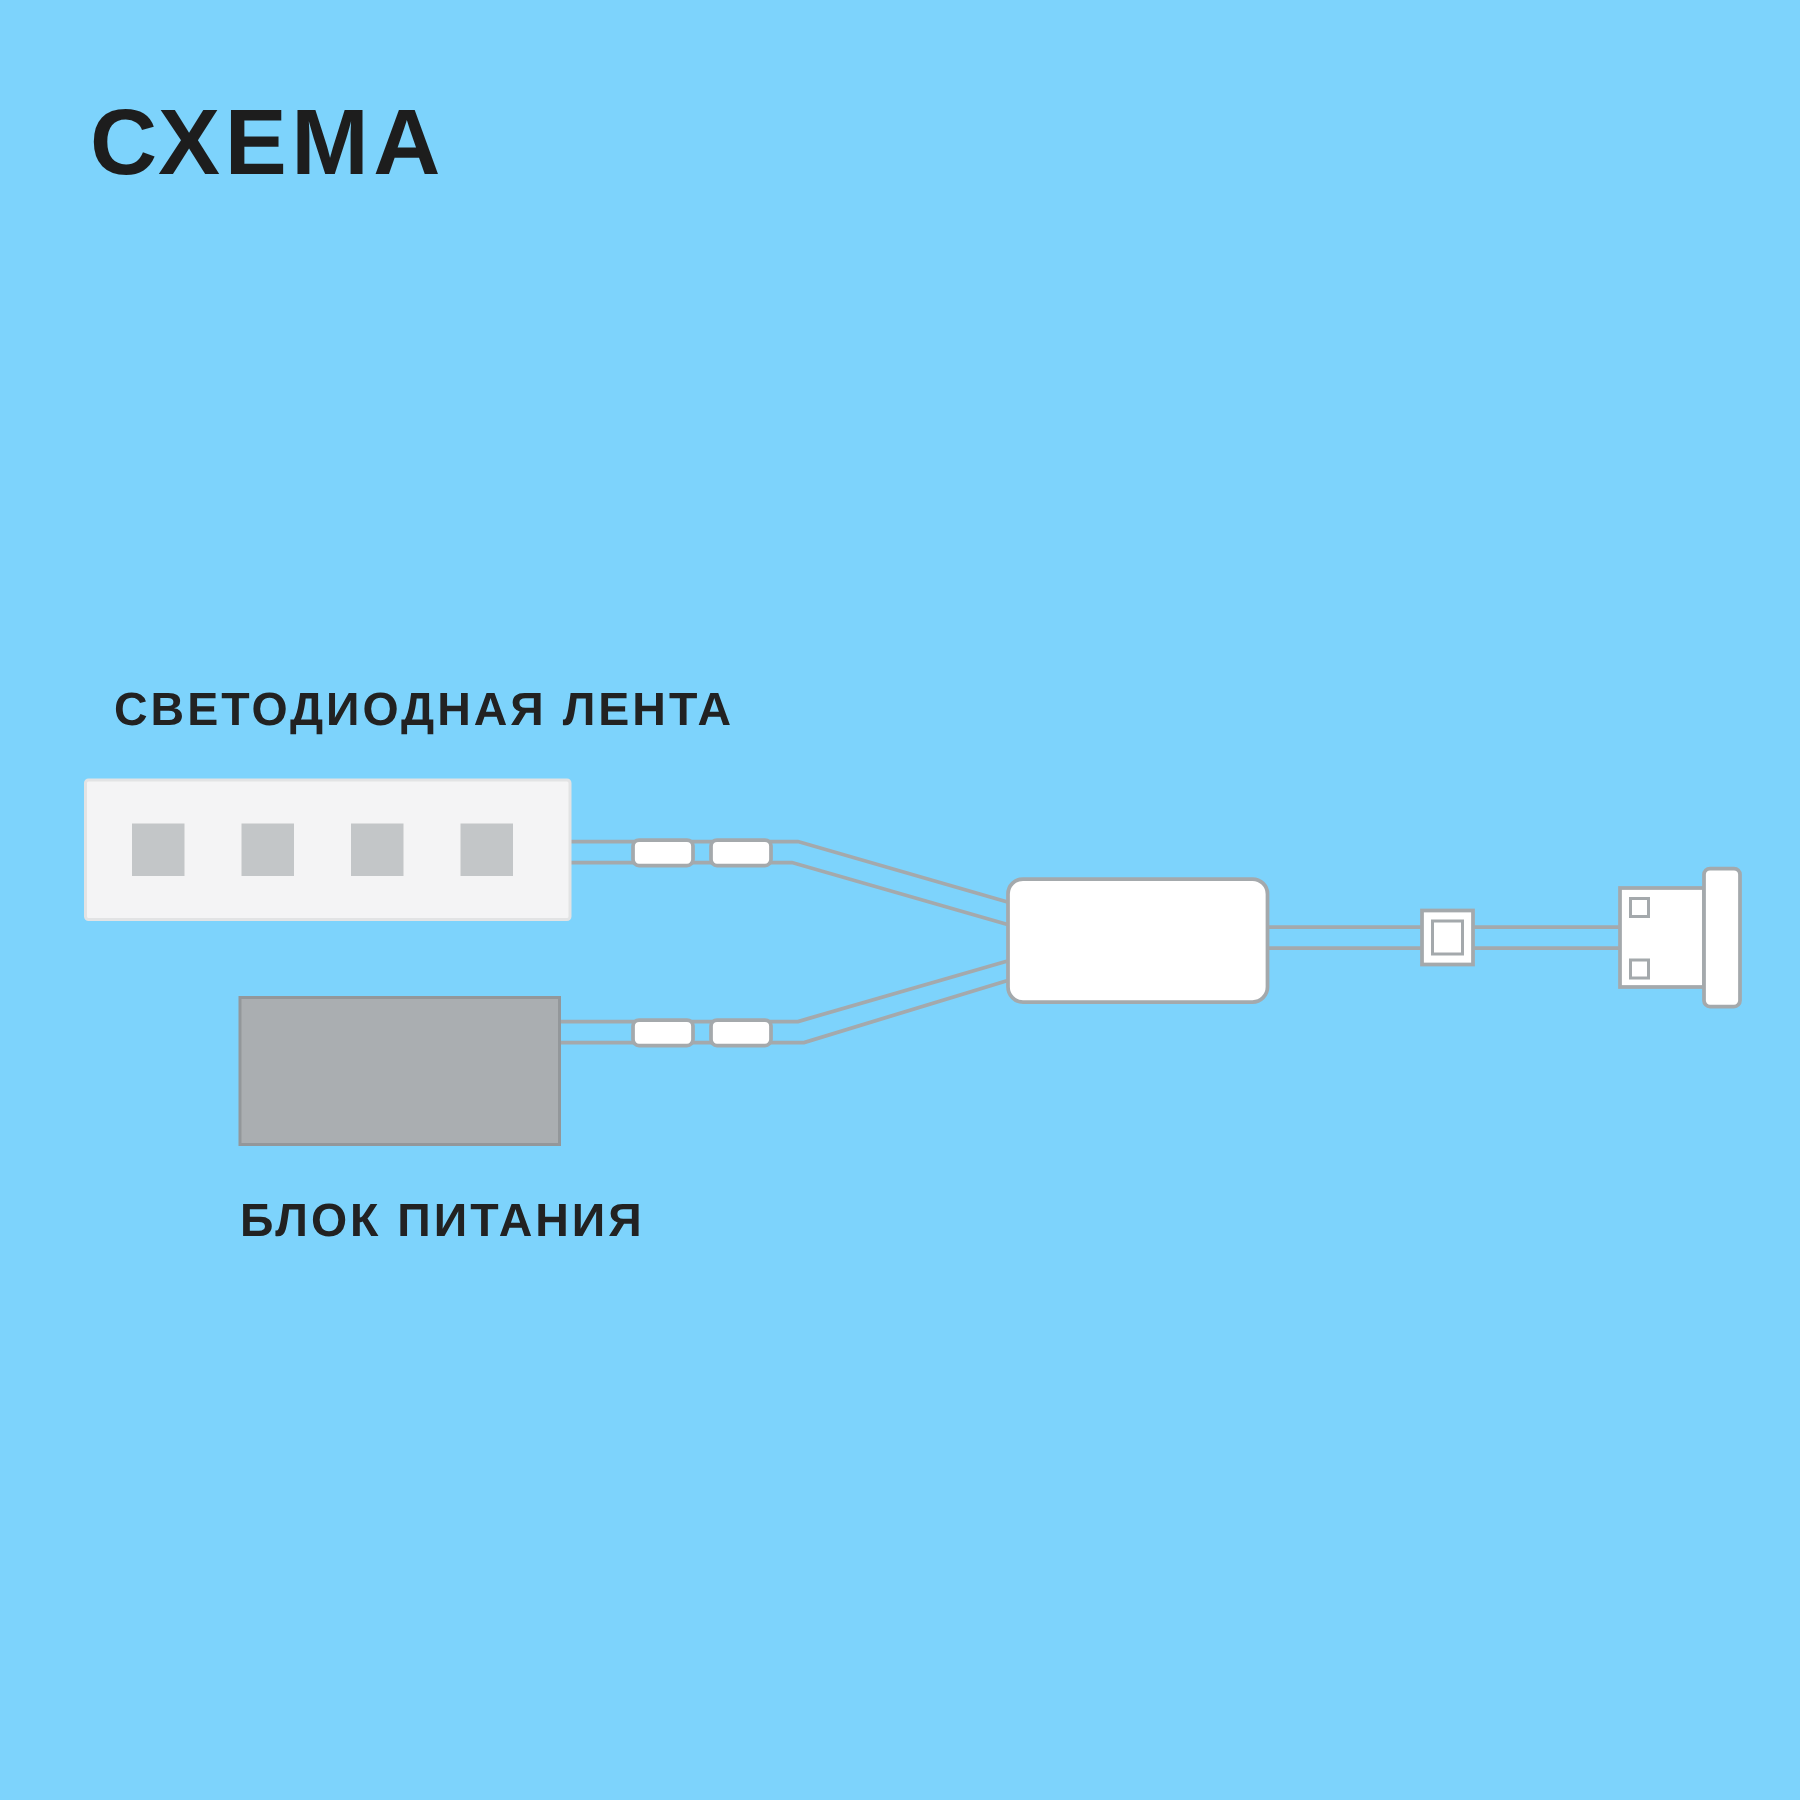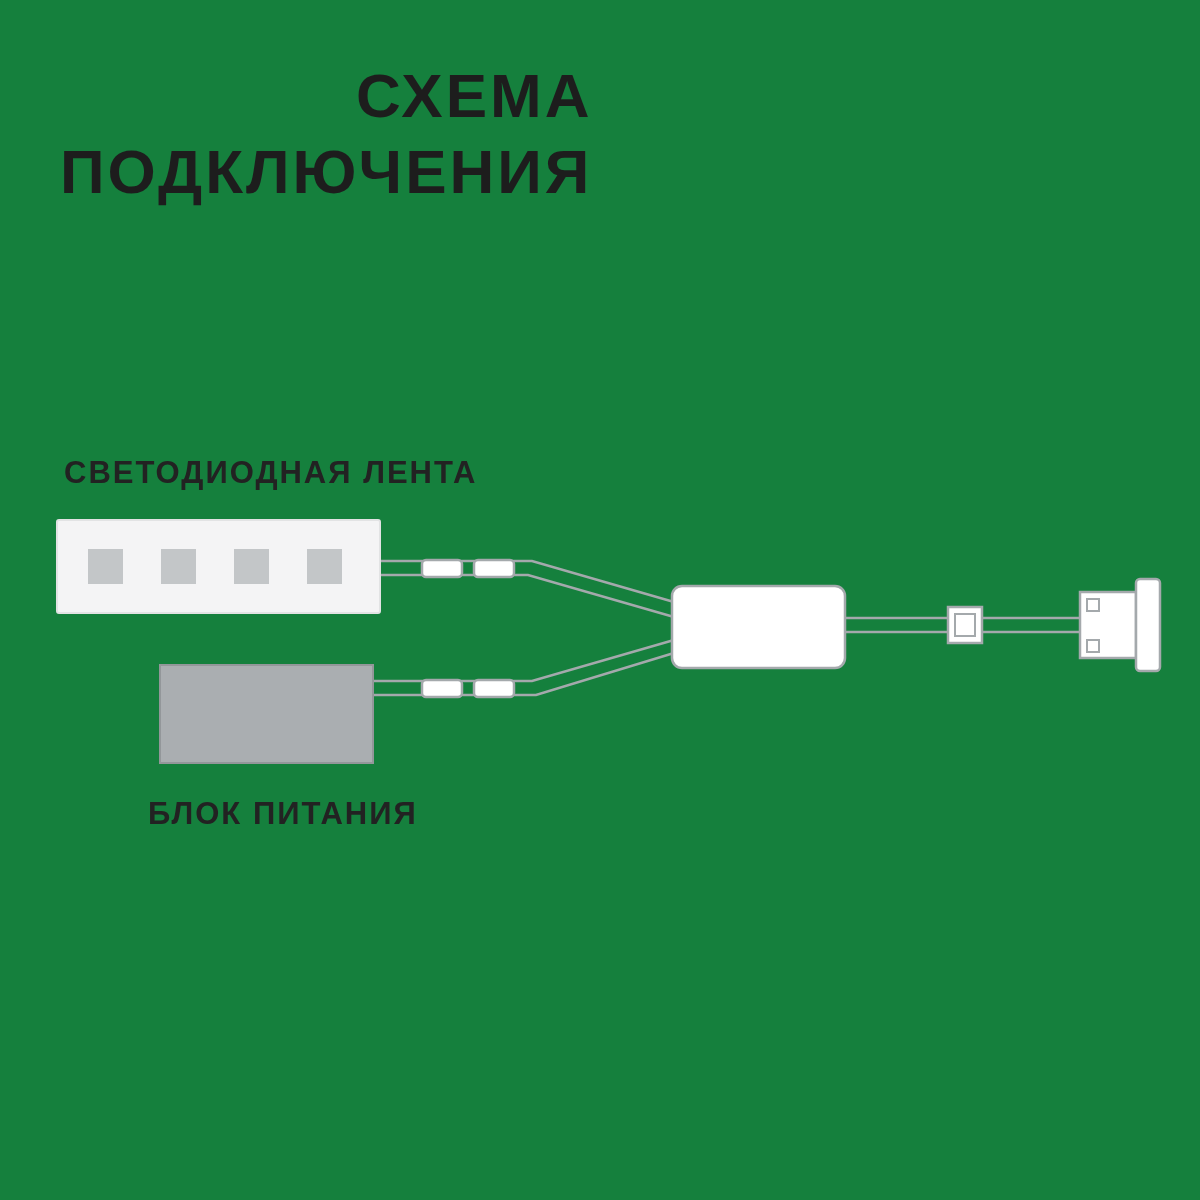--- a/index.html
+++ b/index.html
@@ -4,25 +4,24 @@
 <style>
   html, body {
     margin: 0;
     padding: 0;
     background: #ffffff;
   }
   .canvas {
     position: relative;
     width: 1200px;
     height: 1200px;
-    background: #15803d;
+    background: #7dd3fc;
     overflow: hidden;
     font-family: "Liberation Sans", sans-serif;
     color: #1d1d1d;
-    text-align: right;
   }
   .page-title {
     position: absolute;
     left: 60px;
     top: 58px;
     font-size: 62px;
     font-weight: 700;
     letter-spacing: 3px;
     line-height: 1.22;
     color: #1d1d1d;
@@ -30,37 +29,36 @@
   }
   .diagram-label {
     position: absolute;
     font-size: 31px;
     font-weight: 600;
     letter-spacing: 2px;
     color: #222222;
     white-space: nowrap;
     text-transform: uppercase;
   }
-  .label-led-strip   { left: 64px;  top: 455px; }
-  .label-power-supply{ left: 148px; top: 796px; }
+  .label-led-strip   { left: 76px;  top: 455px; }
+  .label-power-supply{ left: 160px; top: 796px; }
   .label-ir-switch   { left: 775px; top: 790px; }
   svg.diagram {
     position: absolute;
     left: 0;
     top: 0;
   }
 </style>
 </head>
 <body>
 
 <div class="canvas">
 
   <div class="page-title">
     <div>СХЕМА</div>
-    <div>ПОДКЛЮЧЕНИЯ</div>
   </div>
 
   <div class="diagram-label label-led-strip">СВЕТОДИОДНАЯ ЛЕНТА</div>
 
   <div class="diagram-label label-power-supply">БЛОК ПИТАНИЯ</div>
 
 
   <svg class="diagram" width="1200" height="1200" viewBox="0 0 1200 1200">
 
     <g fill="none" stroke="#a4a9ac" stroke-width="2.5">

